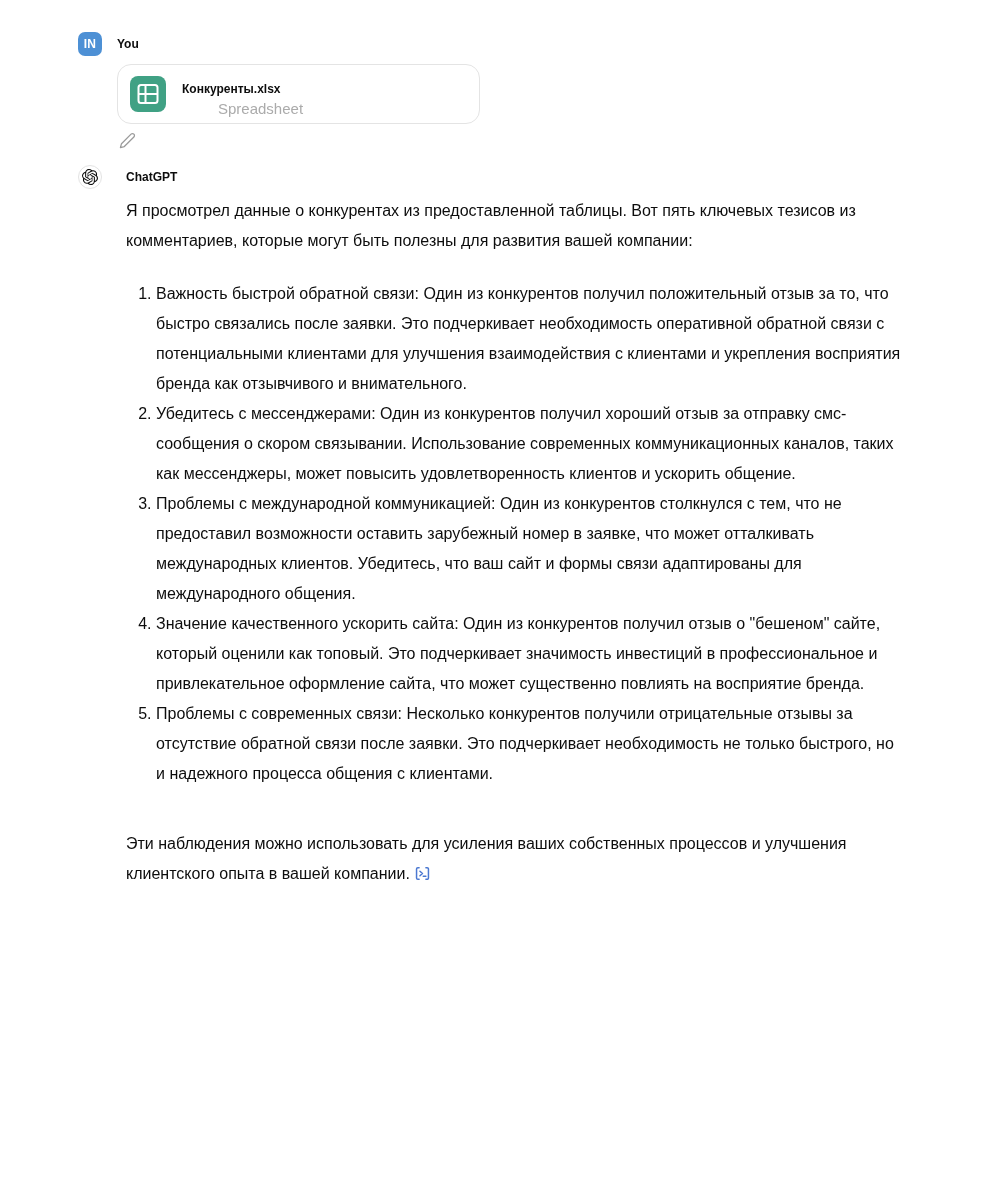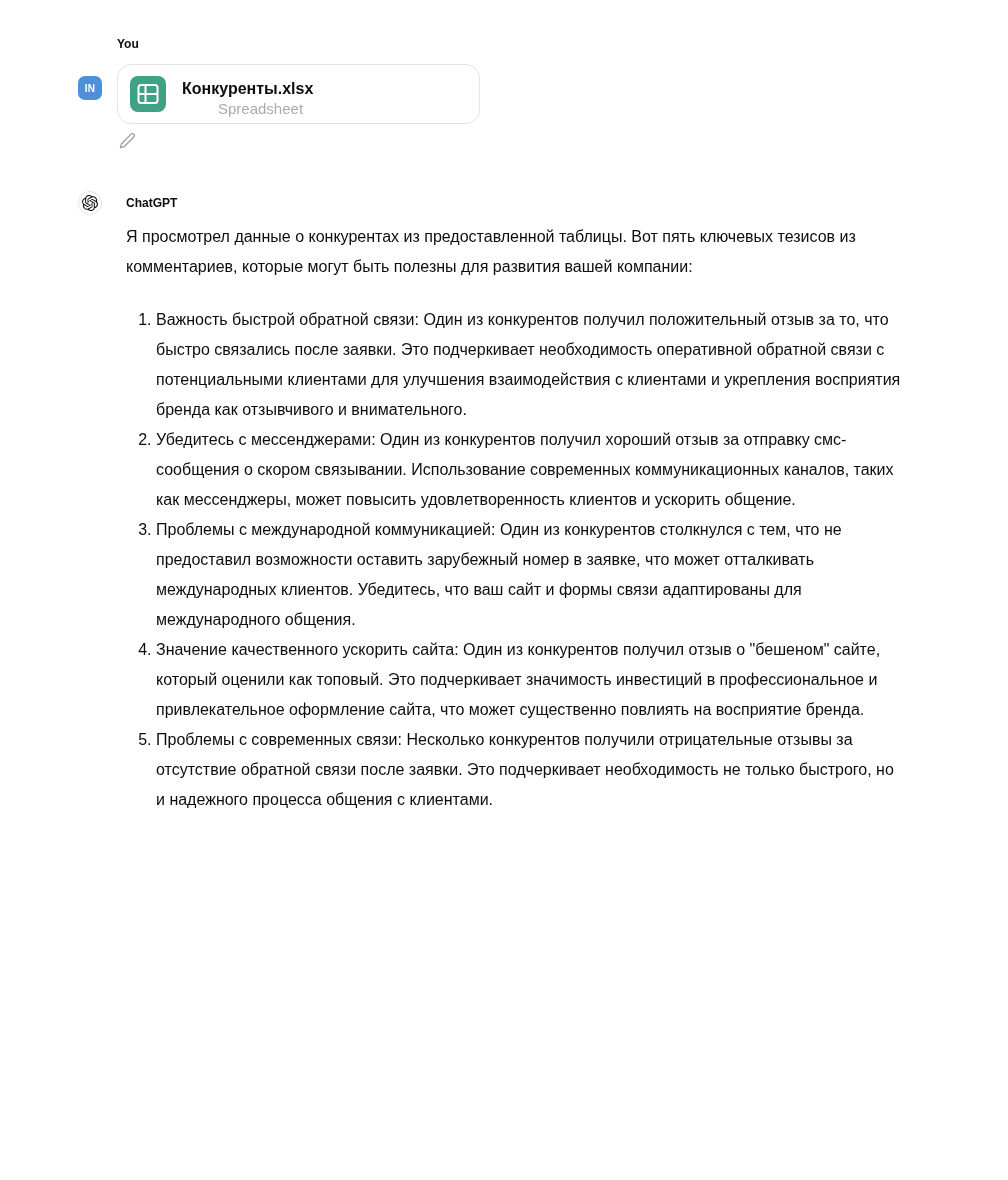--- a/index.html
+++ b/index.html
@@ -7,30 +7,30 @@
   body {
     width: 1008px;
     min-height: 1180px;
     font-family: "Liberation Sans", "DejaVu Sans", sans-serif;
     color: #0d0d0d;
     font-size: 16px;
   }
   .chat { padding: 32px 40px 40px 78px; }
 
   .msg { display: flex; gap: 15px; }
-  .msg + .msg { margin-top: 38px; gap: 24px; }
+  .msg + .msg { margin-top: 12px; gap: 24px; }
 
   .avatar {
     width: 24px; height: 24px; flex: 0 0 24px;
     display: flex; align-items: center; justify-content: center;
   }
   .avatar.user {
     border-radius: 7px;
     color: #ffffff;
-    font-size: 10px; font-weight: 700; letter-spacing: .2px; margin-top: 44px;
+    font-size: 12px; font-weight: 700; letter-spacing: .2px;
   }
   .avatar.gpt {
     border-radius: 50%;
     background: #ffffff;
     border: 1px solid #e3e3e3;
   }
   .avatar.gpt svg { width: 16px; height: 16px; }
 
   .msg-body { width: 780px; }
 
@@ -47,21 +47,21 @@
     display: flex; align-items: center; gap: 16px;
     padding: 12px;
     cursor: pointer;
     text-align: left;
   }
   .file-icon {
     width: 36px; height: 36px; flex: 0 0 36px;
     border-radius: 8px;
     display: flex; align-items: center; justify-content: center;
   }
-  .file-name { font-weight: 700; font-size: 16px; line-height: 20px; color: #0d0d0d; margin-top: 8px; }
+  .file-name { font-weight: 700; font-size: 12px; line-height: 20px; color: #0d0d0d; margin-top: 8px; }
   .file-type { font-size: 15px; line-height: 19px; color: #ababab; margin-left: 36px; }
 
   .user-text {
     margin-top: 21px;
     line-height: 30px;
     max-width: 775px;
   }
 
   .edit-btn {
     margin-top: 6px;
@@ -166,16 +166,29 @@
         <li>
           <strong>Значение качественного ускорить сайта:</strong>
           <span>Один из конкурентов получил отзыв о "бешеном" сайте, который оценили как топовый. Это подчеркивает значимость инвестиций в профессиональное и привлекательное оформление сайта, что может существенно повлиять на восприятие бренда.</span>
         </li>
         <li>
           <strong>Проблемы с современных связи:</strong>
           <span>Несколько конкурентов получили отрицательные отзывы за отсутствие обратной связи после заявки. Это подчеркивает необходимость не только быстрого, но и надежного процесса общения с клиентами.</span>
         </li>
       </ol>
 
+      <p class="outro">
+        <span>Эти наблюдения можно использовать для усиления ваших собственных процессов и улучшения клиентского опыта в вашей компании.</span>
+        <button class="cite-btn" style="color: rgb(75, 120, 209);">
+          <span>
+            <svg viewBox="0 0 16 16" fill="none" stroke="currentColor" stroke-width="1.4" stroke-linecap="round" stroke-linejoin="round">
+              <path d="M4.8 2.6H3.6a1.2 1.2 0 0 0-1.2 1.2v8.4a1.2 1.2 0 0 0 1.2 1.2h1.2"></path>
+              <path d="M11.2 2.6h1.2a1.2 1.2 0 0 1 1.2 1.2v8.4a1.2 1.2 0 0 1-1.2 1.2h-1.2"></path>
+              <path d="M5.6 5.9 8 8 5.6 10.1"></path>
+              <path d="M8.7 10.6h2.5"></path>
+            </svg>
+          </span>
+        </button>
+      </p>
     </div>
   </div>
 
 </div>
 
 </body></html>

